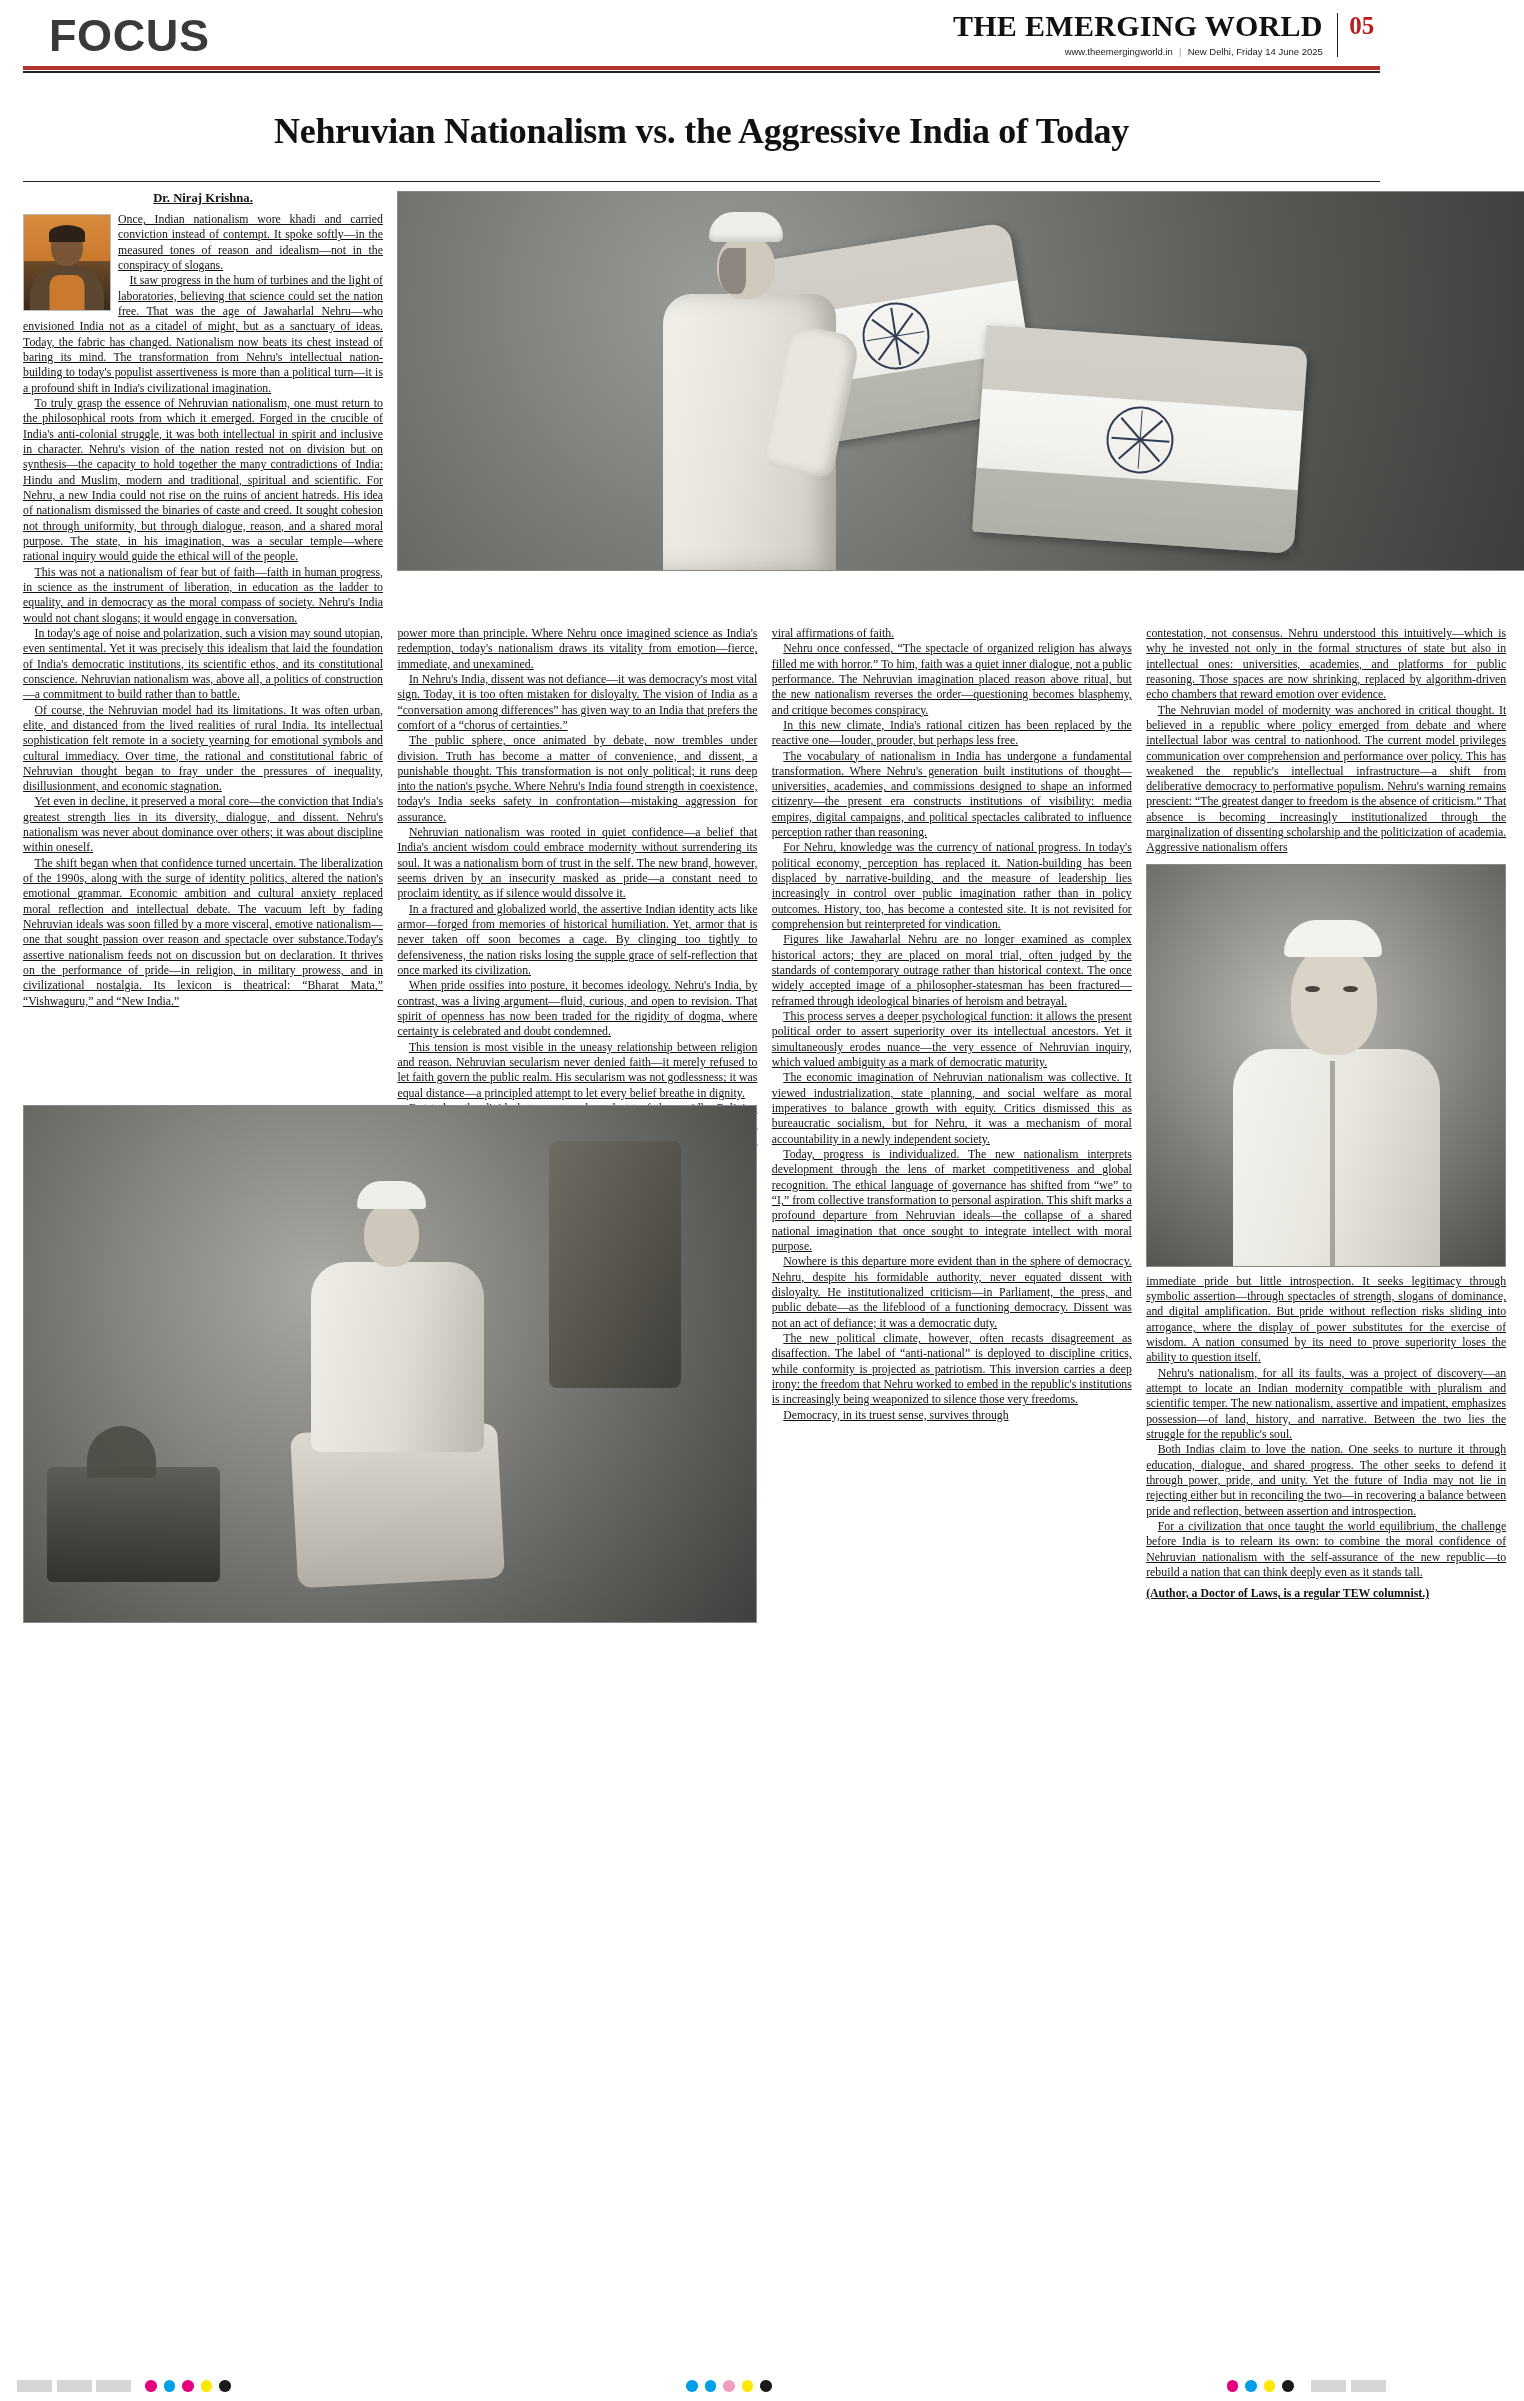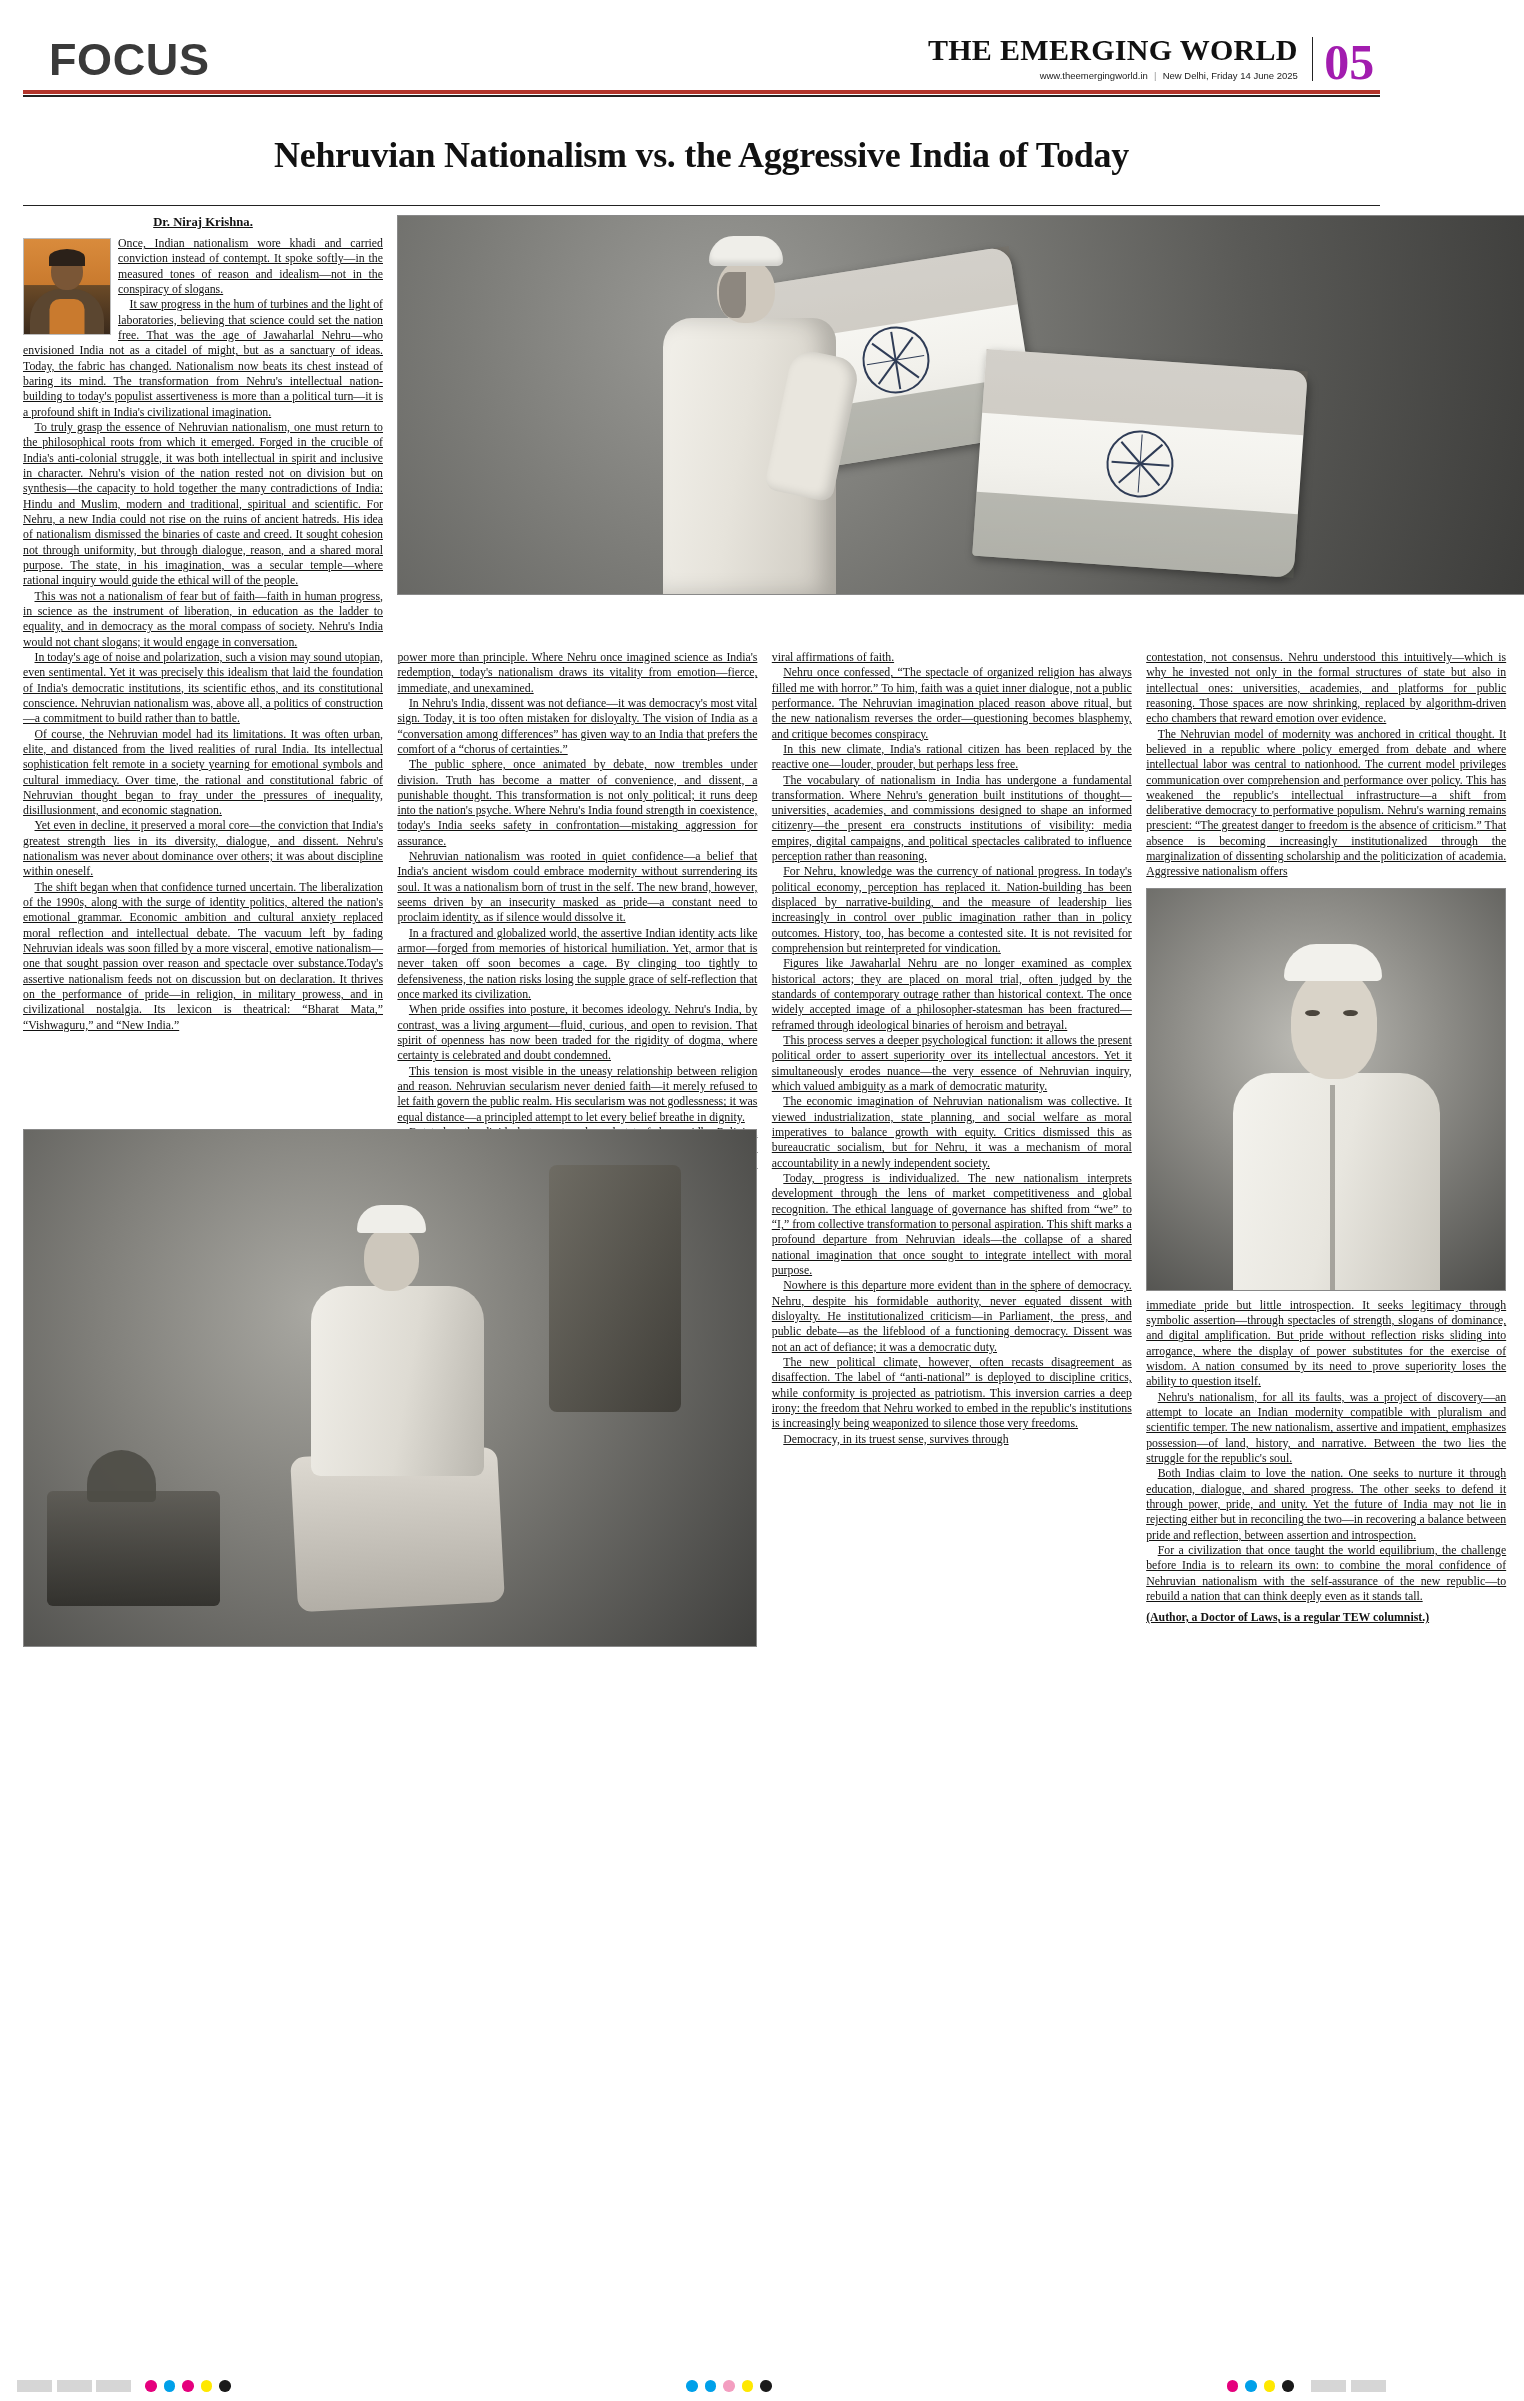--- a/index.html
+++ b/index.html
@@ -38,21 +38,20 @@
     padding-left: 26px;
   }
   .masthead-right {
     display: flex;
     align-items: flex-end;
     gap: 10.4px;
     padding-right: 5.8px;
   }
   .paper-block {
     text-align: right;
-    margin-top: 24px;
   }
   .paper-title {
     font-family: "Liberation Serif", serif;
     font-weight: bold;
     font-size: 30px;
     letter-spacing: 0.3px;
     color: #111;
     line-height: 1.05;
     white-space: nowrap;
   }
@@ -71,23 +70,23 @@
     display: flex;
     align-items: flex-start;
     border-left: 1.7px solid #222;
     padding-left: 11.5px;
     margin-left: 3.5px;
     height: 44px;
   }
   .page-number {
     font-family: "Liberation Serif", serif;
     font-weight: bold;
-    font-size: 50px;
+    font-size: 25px;
     line-height: 1;
-    color: #a21caf;
+    color: #b91c1c;
   }
 
   .rule-top {
     height: 4px;
     background: #b3352c;
     margin: 5.8px 23px 0 23px;
   }
   .rule-top-thin {
     height: 1.7px;
     background: #222;

